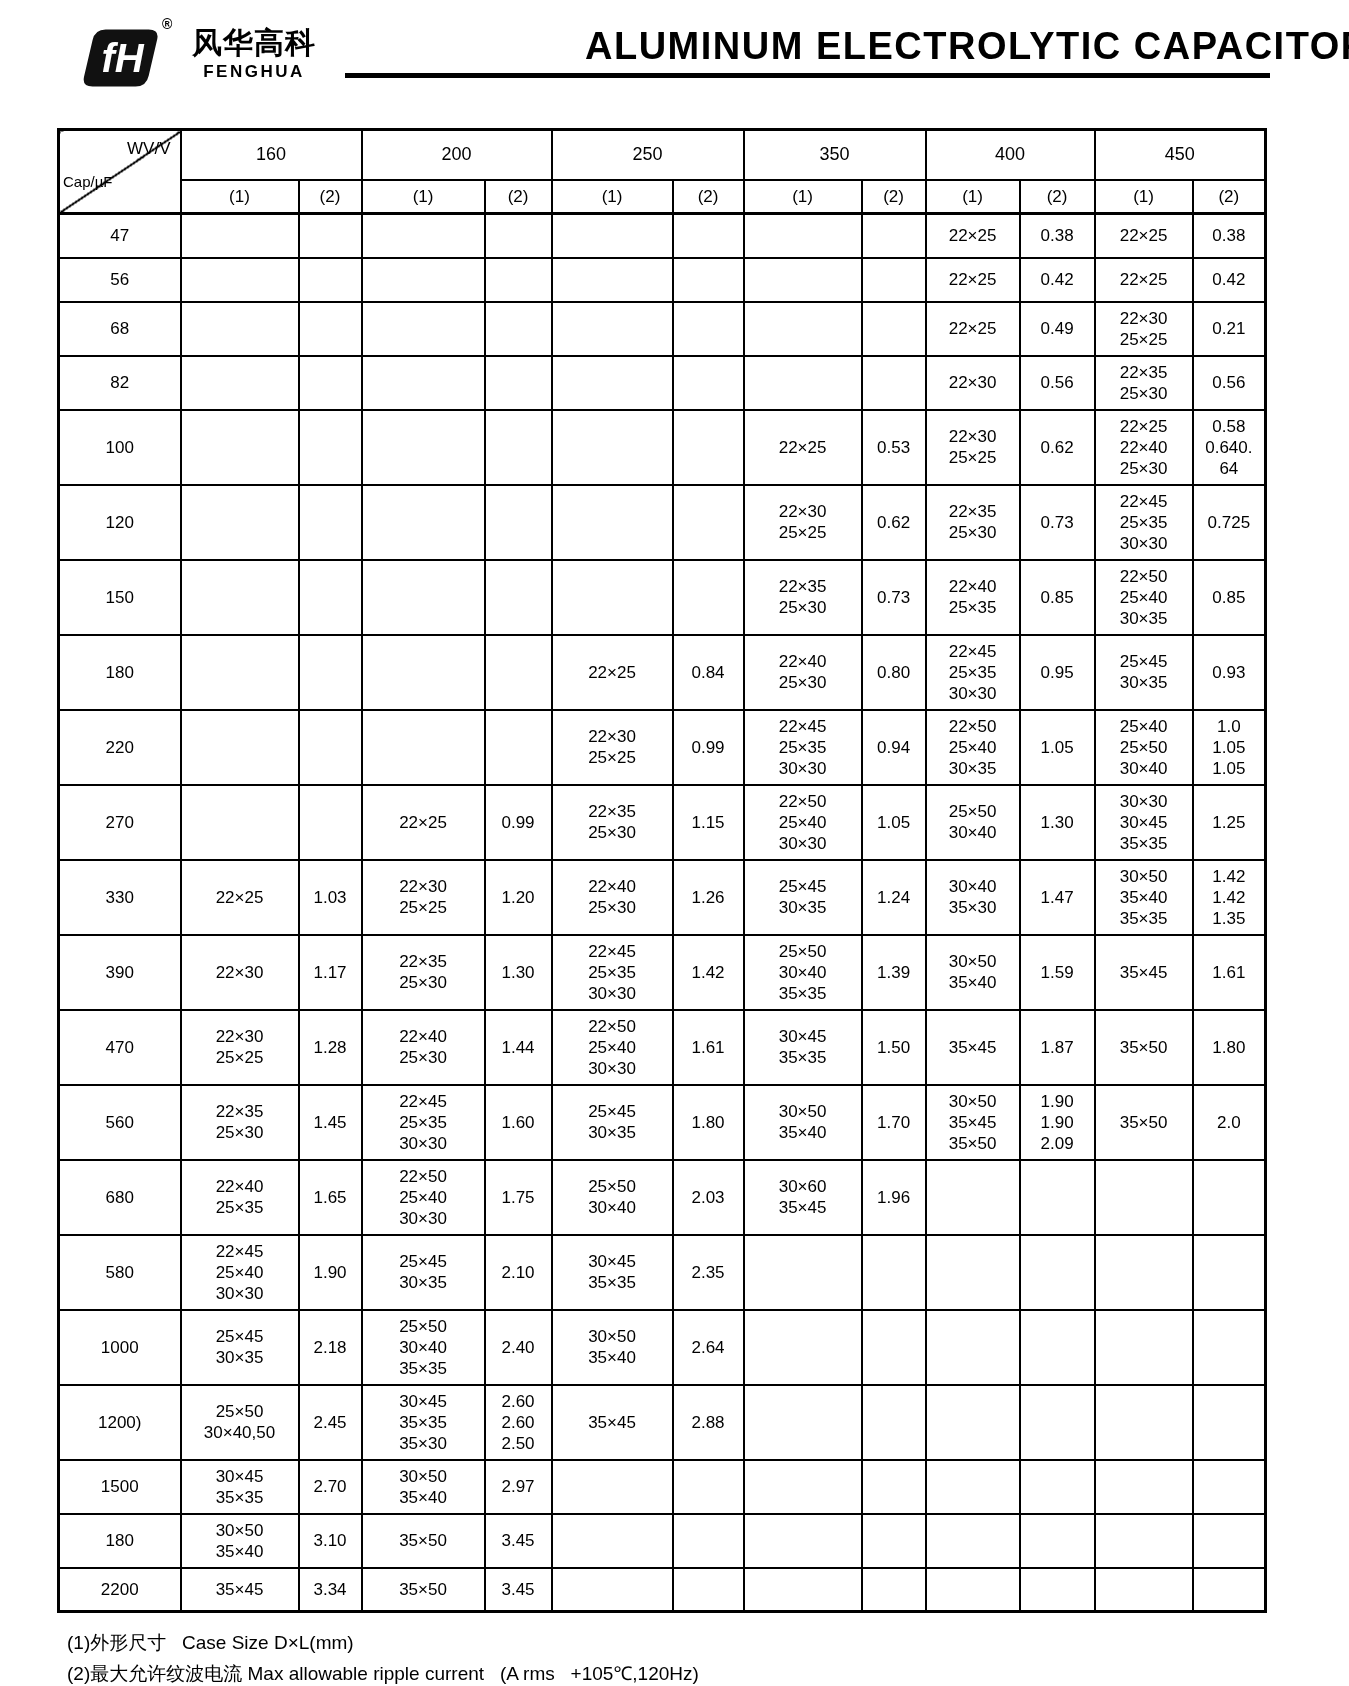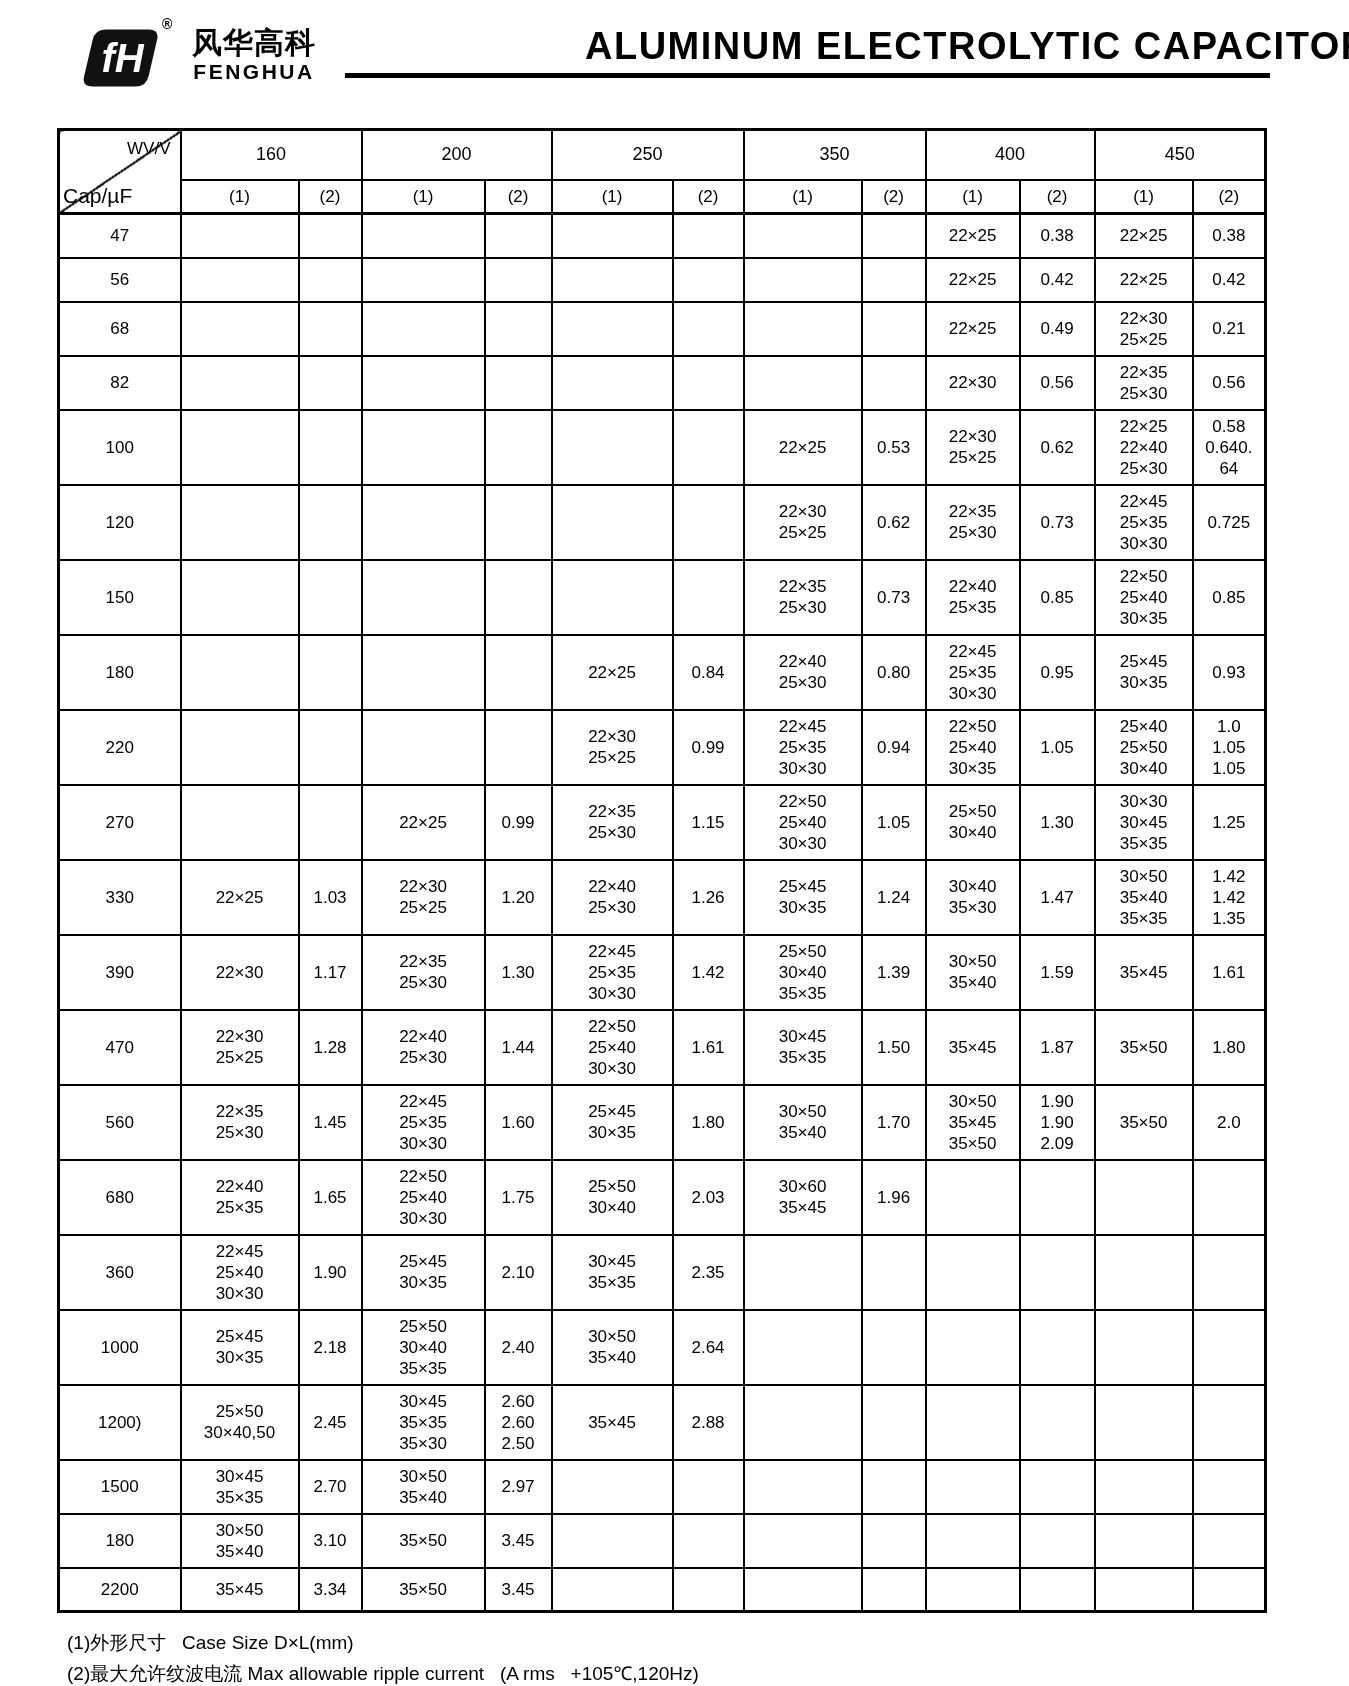--- a/index.html
+++ b/index.html
@@ -23,21 +23,21 @@
     font-size:14px; font-weight:bold;
   }
   .brand {
     position:absolute; left:192px; top:26px;text-align:center;
   }
   .brand-cn {
     font-size:30px; font-weight:bold; letter-spacing:1px; line-height:34px;
     white-space:nowrap;
   }
   .brand-en {
-    font-size:21px; font-weight:bold; letter-spacing:2.5px; line-height:24px;
+    font-size:17px; font-weight:bold; letter-spacing:2.5px; line-height:24px;
     white-space:nowrap;
   }
   .doc-title {
     position:absolute; left:585px; top:25px;
     font-size:38px; font-weight:bold; letter-spacing:1.5px;
     white-space:nowrap;
   }
   .title-rule {
     position:absolute; left:345px; top:73px;
     width:925px; height:5px; background:#000;
@@ -72,21 +72,21 @@
     position:relative;
     padding:0;
     background:
       linear-gradient(to bottom right,
         #ffffff calc(50% - 1px),
         #000 calc(50% - 1px),
         #000 calc(50% + 1px),
         #ffffff calc(50% + 1px));
   }
   th.corner .corner-wv  { position:absolute; top:7px;  right:9px; font-size:17px; }
-  th.corner .corner-cap { position:absolute; bottom:6px; left:3px; font-size:21px; }
+  th.corner .corner-cap { position:absolute; bottom:20px; left:3px; font-size:15px; }
 
   
   .footnotes { margin:14px 0 0 67px; }
   .footnote {
     font-size:19px; line-height:31px;
     white-space:pre-wrap;
   }
 </style>
 </head>
 <body>
@@ -438,21 +438,21 @@
           <td>2.03</td>
           <td>30×60
 35×45</td>
           <td>1.96</td>
           <td></td>
           <td></td>
           <td></td>
           <td></td>
         </tr>
         <tr>
-          <td>360</td>
+          <td>580</td>
           <td>22×45
 25×40
 30×30</td>
           <td>1.90</td>
           <td>25×45
 30×35</td>
           <td>2.10</td>
           <td>30×45
 35×35</td>
           <td>2.35</td>

